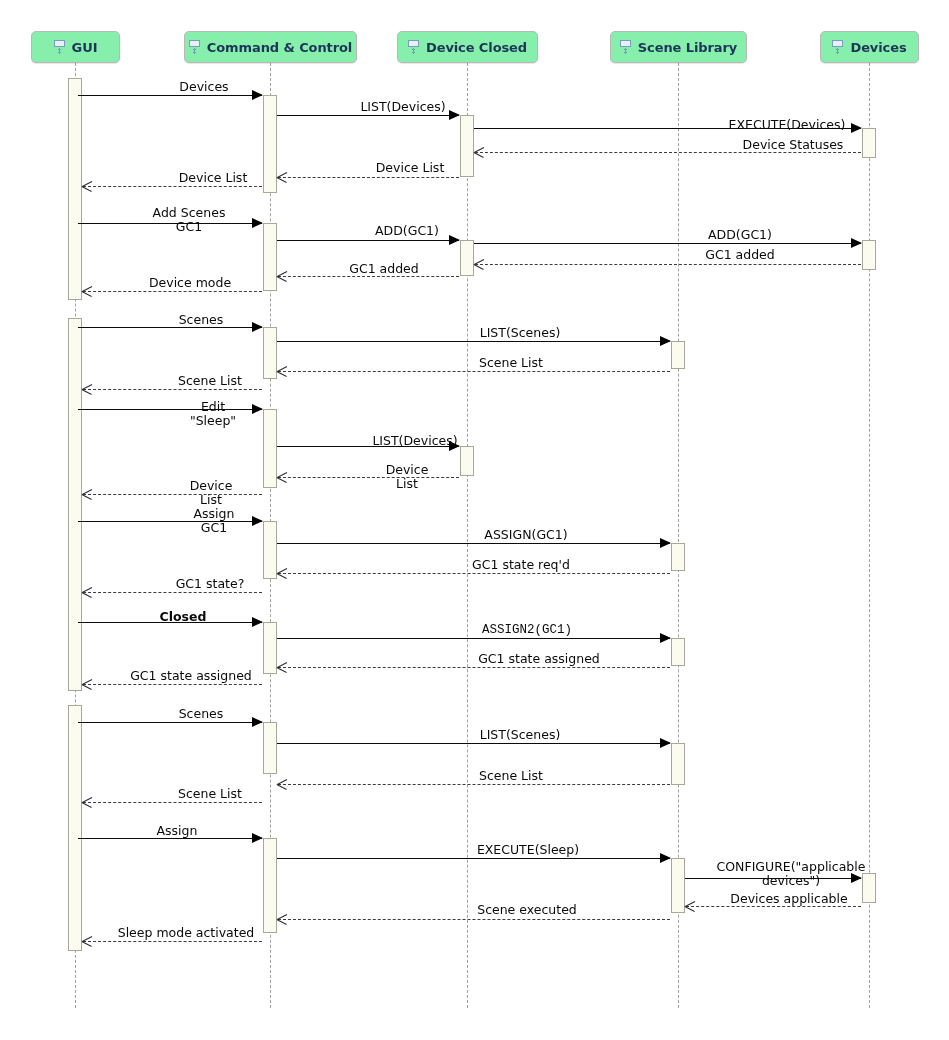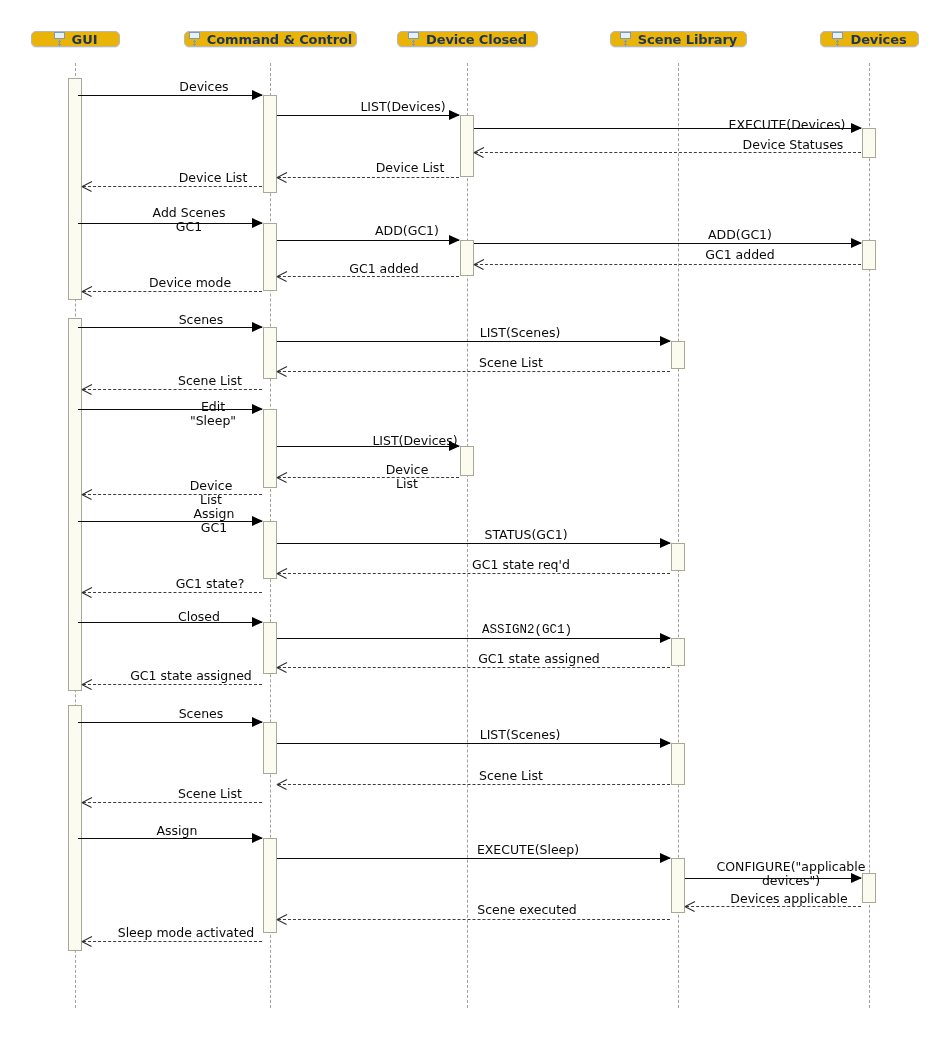--- a/index.html
+++ b/index.html
@@ -15,22 +15,22 @@
     position: relative;
     width: 949px;
     height: 1040px;
     background: #ffffff;
     overflow: hidden;
   }
   
   .participant {
     position: absolute;
     box-sizing: border-box;
-    height: 16px;
-    background: #eab308;
+    height: 32px;
+    background: #86efac;
     border: 1px solid #b8b8b8;
     border-radius: 5px;
     display: flex;
     align-items: center;
     justify-content: center;
     gap: 5px;
     padding: 0 10px;
     box-shadow: 0 1px 1px rgba(0,0,0,0.10);
   }
   .participant .plabel {
@@ -298,36 +298,36 @@
       <div class="msg solid" style="left: 78px; top: 521px; width: 184px;">
         <div class="line"></div>
         <div class="arrow-solid-r"></div>
       </div>
       <div class="msglabel" style="left: 214px; top: 507px;">Assign
 GC1</div>
       <div class="msg solid" style="left: 277px; top: 543px; width: 393px;">
         <div class="line"></div>
         <div class="arrow-solid-r"></div>
       </div>
-      <div class="msglabel" style="left: 526px; top: 528px;">STATUS(GC1)</div>
+      <div class="msglabel" style="left: 526px; top: 528px;">ASSIGN(GC1)</div>
       <div class="msg dashed" style="left: 278px; top: 573px; width: 392px;">
         <div class="line"></div>
         <div class="arrow-open-l"></div>
       </div>
       <div class="msglabel" style="left: 521px; top: 558px;">GC1 state req'd</div>
       <div class="msg dashed" style="left: 83px; top: 592px; width: 179px;">
         <div class="line"></div>
         <div class="arrow-open-l"></div>
       </div>
       <div class="msglabel" style="left: 210px; top: 577px;">GC1 state?</div>
       <div class="msg solid" style="left: 78px; top: 622px; width: 184px;">
         <div class="line"></div>
         <div class="arrow-solid-r"></div>
       </div>
-      <div class="msglabel" style="left: 199px; top: 610px;">Closed</div>
+      <div class="msglabel" style="left: 183px; top: 610px; font-weight: bold;">Closed</div>
       <div class="msg solid" style="left: 277px; top: 638px; width: 393px;">
         <div class="line"></div>
         <div class="arrow-solid-r"></div>
       </div>
       <div class="msglabel" style="left: 527px; top: 623px; font-family: Liberation Mono, monospace;">ASSIGN2(GC1)</div>
       <div class="msg dashed" style="left: 278px; top: 667px; width: 392px;">
         <div class="line"></div>
         <div class="arrow-open-l"></div>
       </div>
       <div class="msglabel" style="left: 539px; top: 652px;">GC1 state assigned</div>

